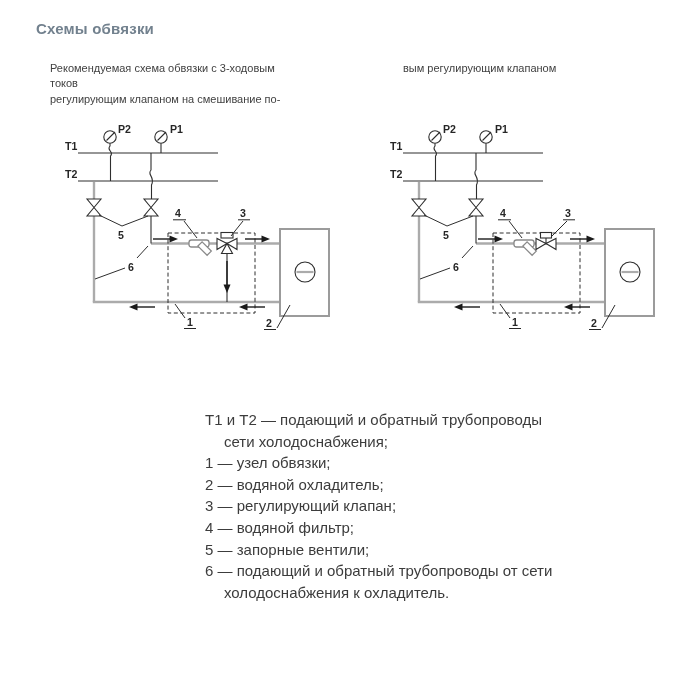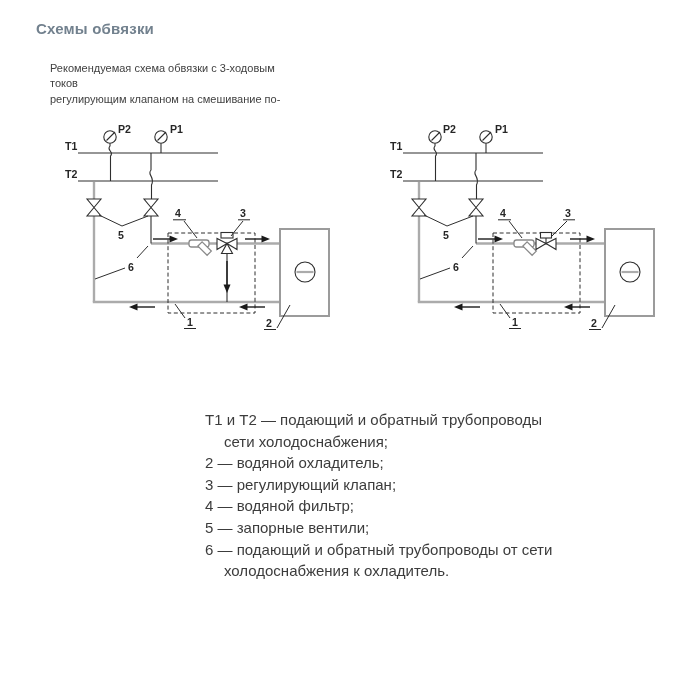--- a/index.html
+++ b/index.html
@@ -45,20 +45,21 @@
 
 <div class="page-title">Схемы обвязки</div>
 
 <div class="caption caption-left">
   <div>Рекомендуемая схема обвязки с 3-ходовым</div>
   <div>токов</div>
   <div>регулирующим клапаном на смешивание по-</div>
 </div>
 
 <div class="caption caption-right">
+  <div>вым регулирующим клапаном</div>
 </div>
 
 <svg class="diagrams" width="660" height="240" viewBox="40 112 660 240">
   <defs>
     <g id="unit">
 
       <g>
         <line class="pipe" x1="94" y1="182" x2="94" y2="199.5"></line>
         <line class="pipe" x1="94" y1="215.5" x2="94" y2="302"></line>
         <line class="pipe" x1="92.8" y1="302" x2="281" y2="302"></line>
@@ -188,19 +189,20 @@
       <text x="240" y="217">3</text>
       <line class="ul" x1="238" y1="219.8" x2="250" y2="219.8"></line>
       <line class="ldr" x1="242" y1="221" x2="226" y2="237"></line>
     </g>
   </g>
 </svg>
 
 <div class="legend">
   <div>Т1 и Т2 — подающий и обратный трубопроводы</div>
   <div class="indent">сети холодоснабжения;</div>
+  <div>1 — узел обвязки;</div>
   <div>2 — водяной охладитель;</div>
   <div>3 — регулирующий клапан;</div>
   <div>4 — водяной фильтр;</div>
   <div>5 — запорные вентили;</div>
   <div>6 — подающий и обратный трубопроводы от сети</div>
   <div class="indent">холодоснабжения к охладитель.</div>
 </div>
 
 </body></html>

